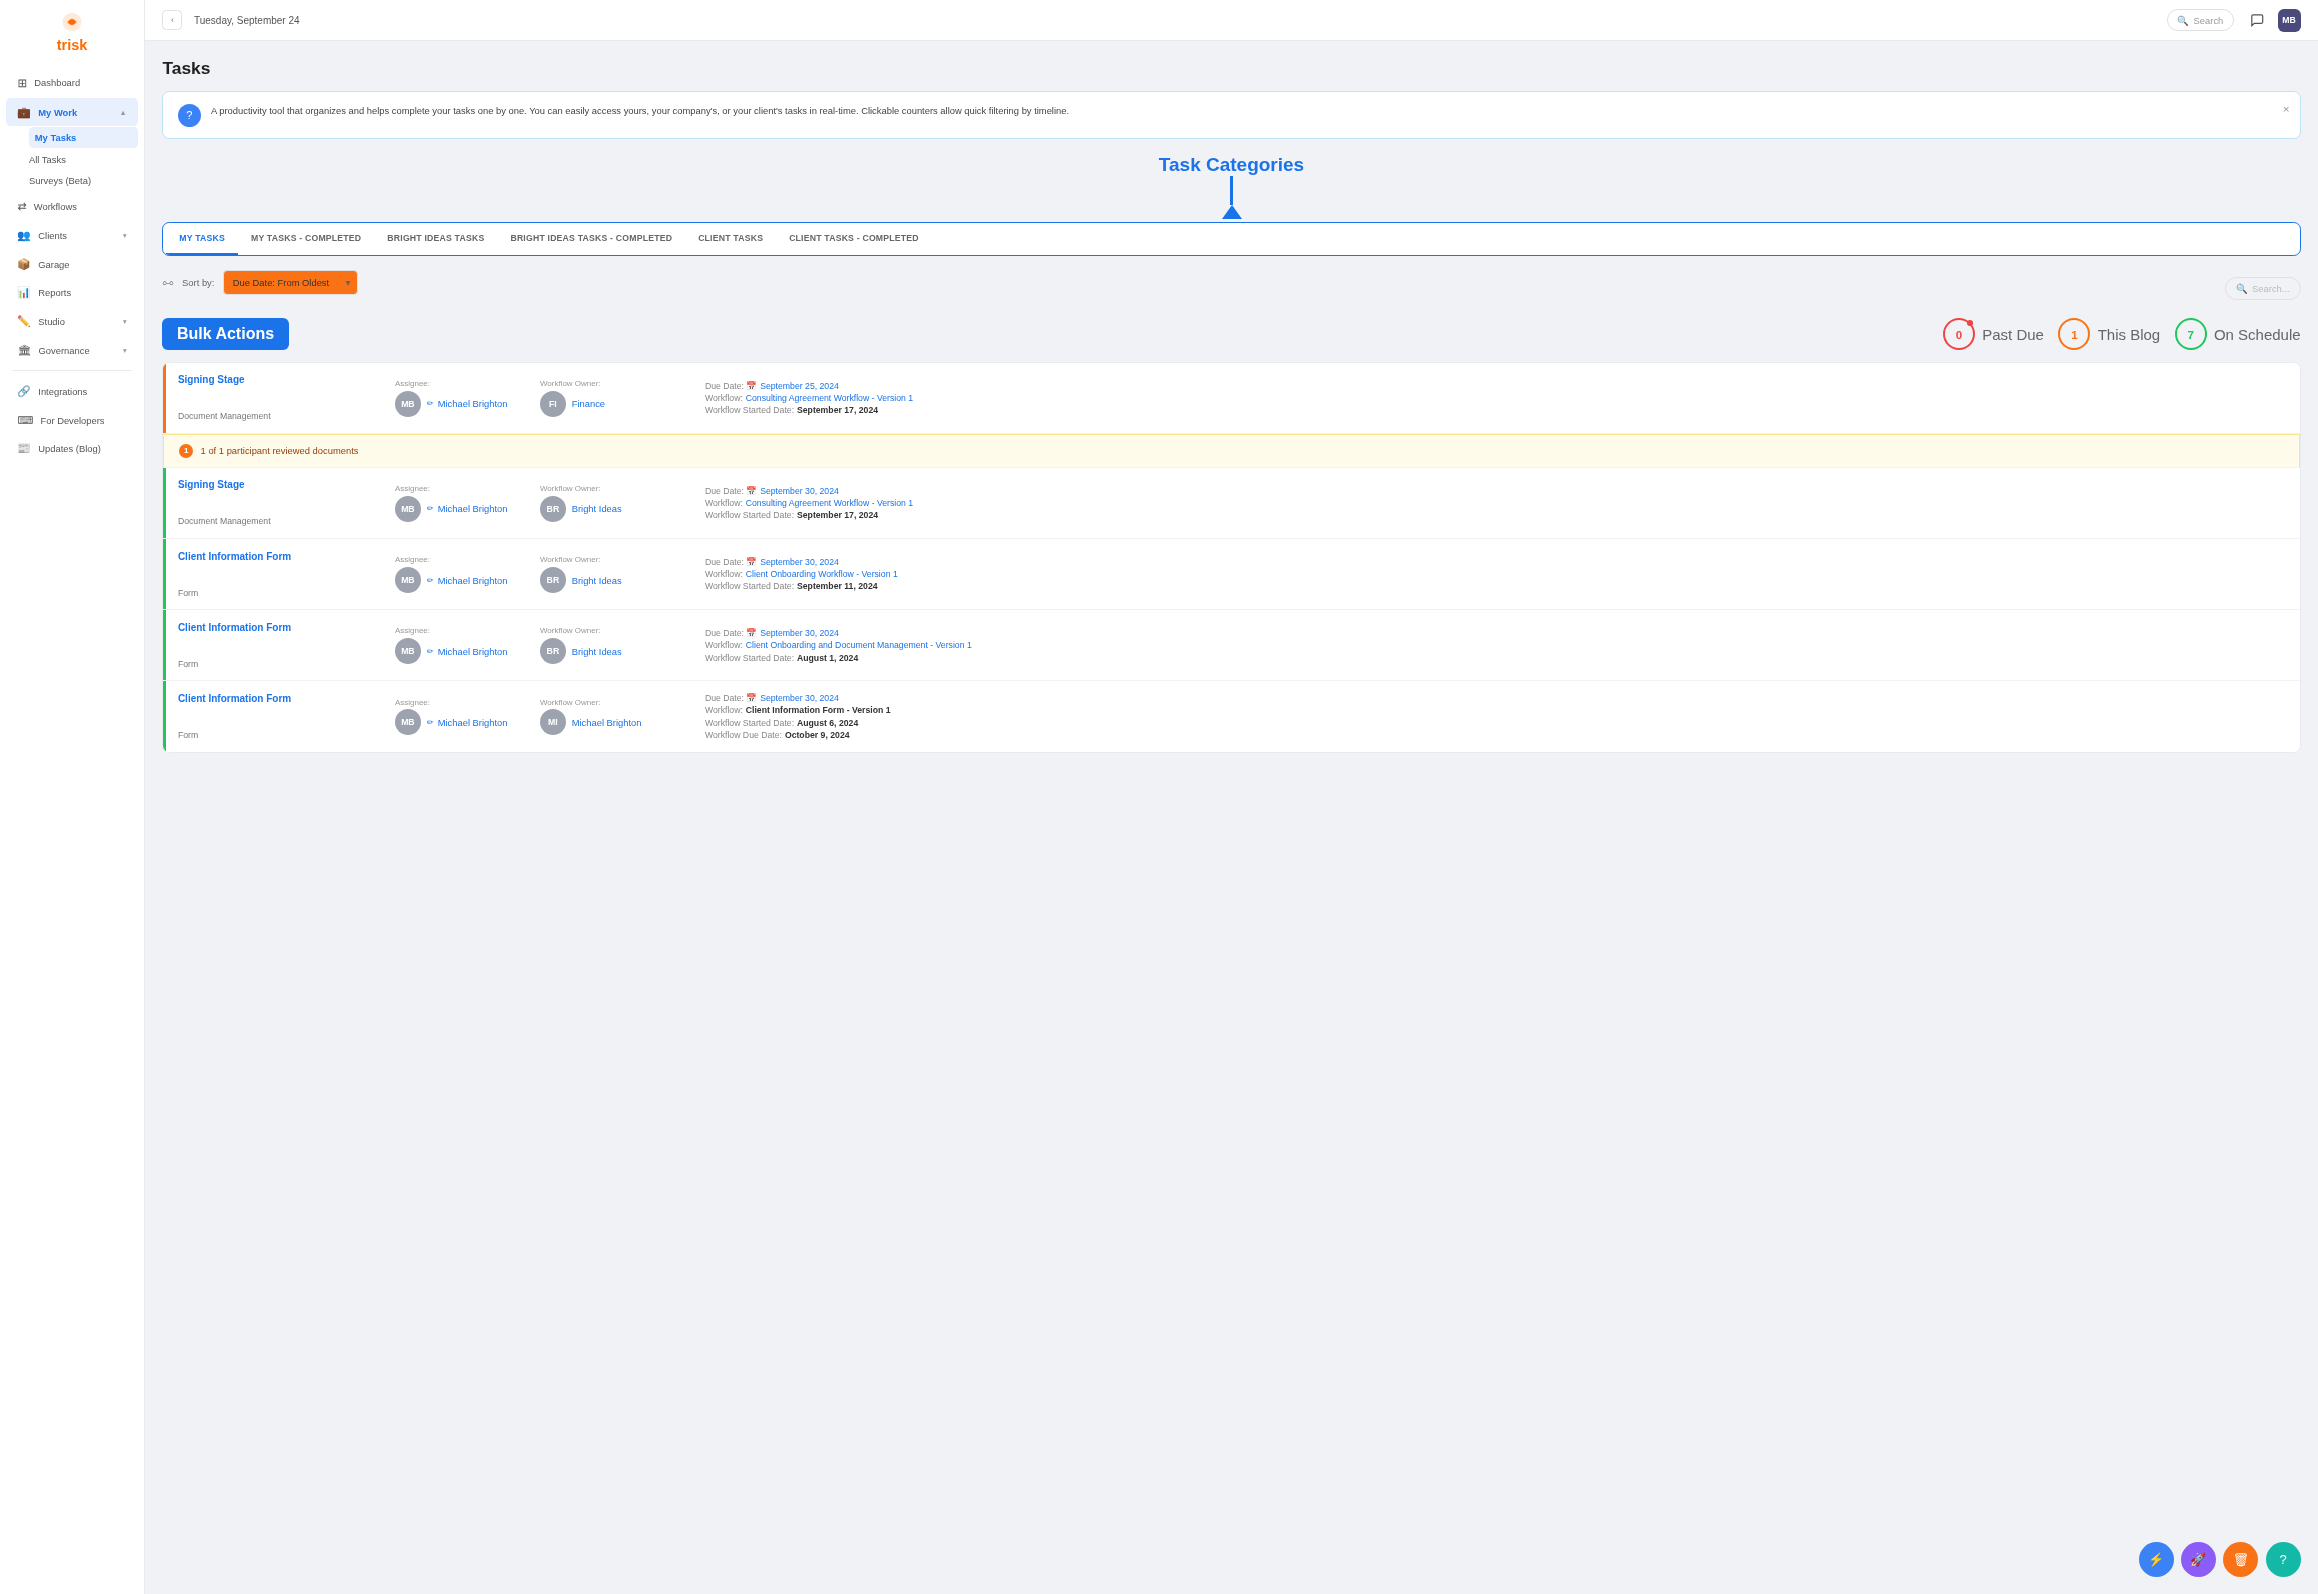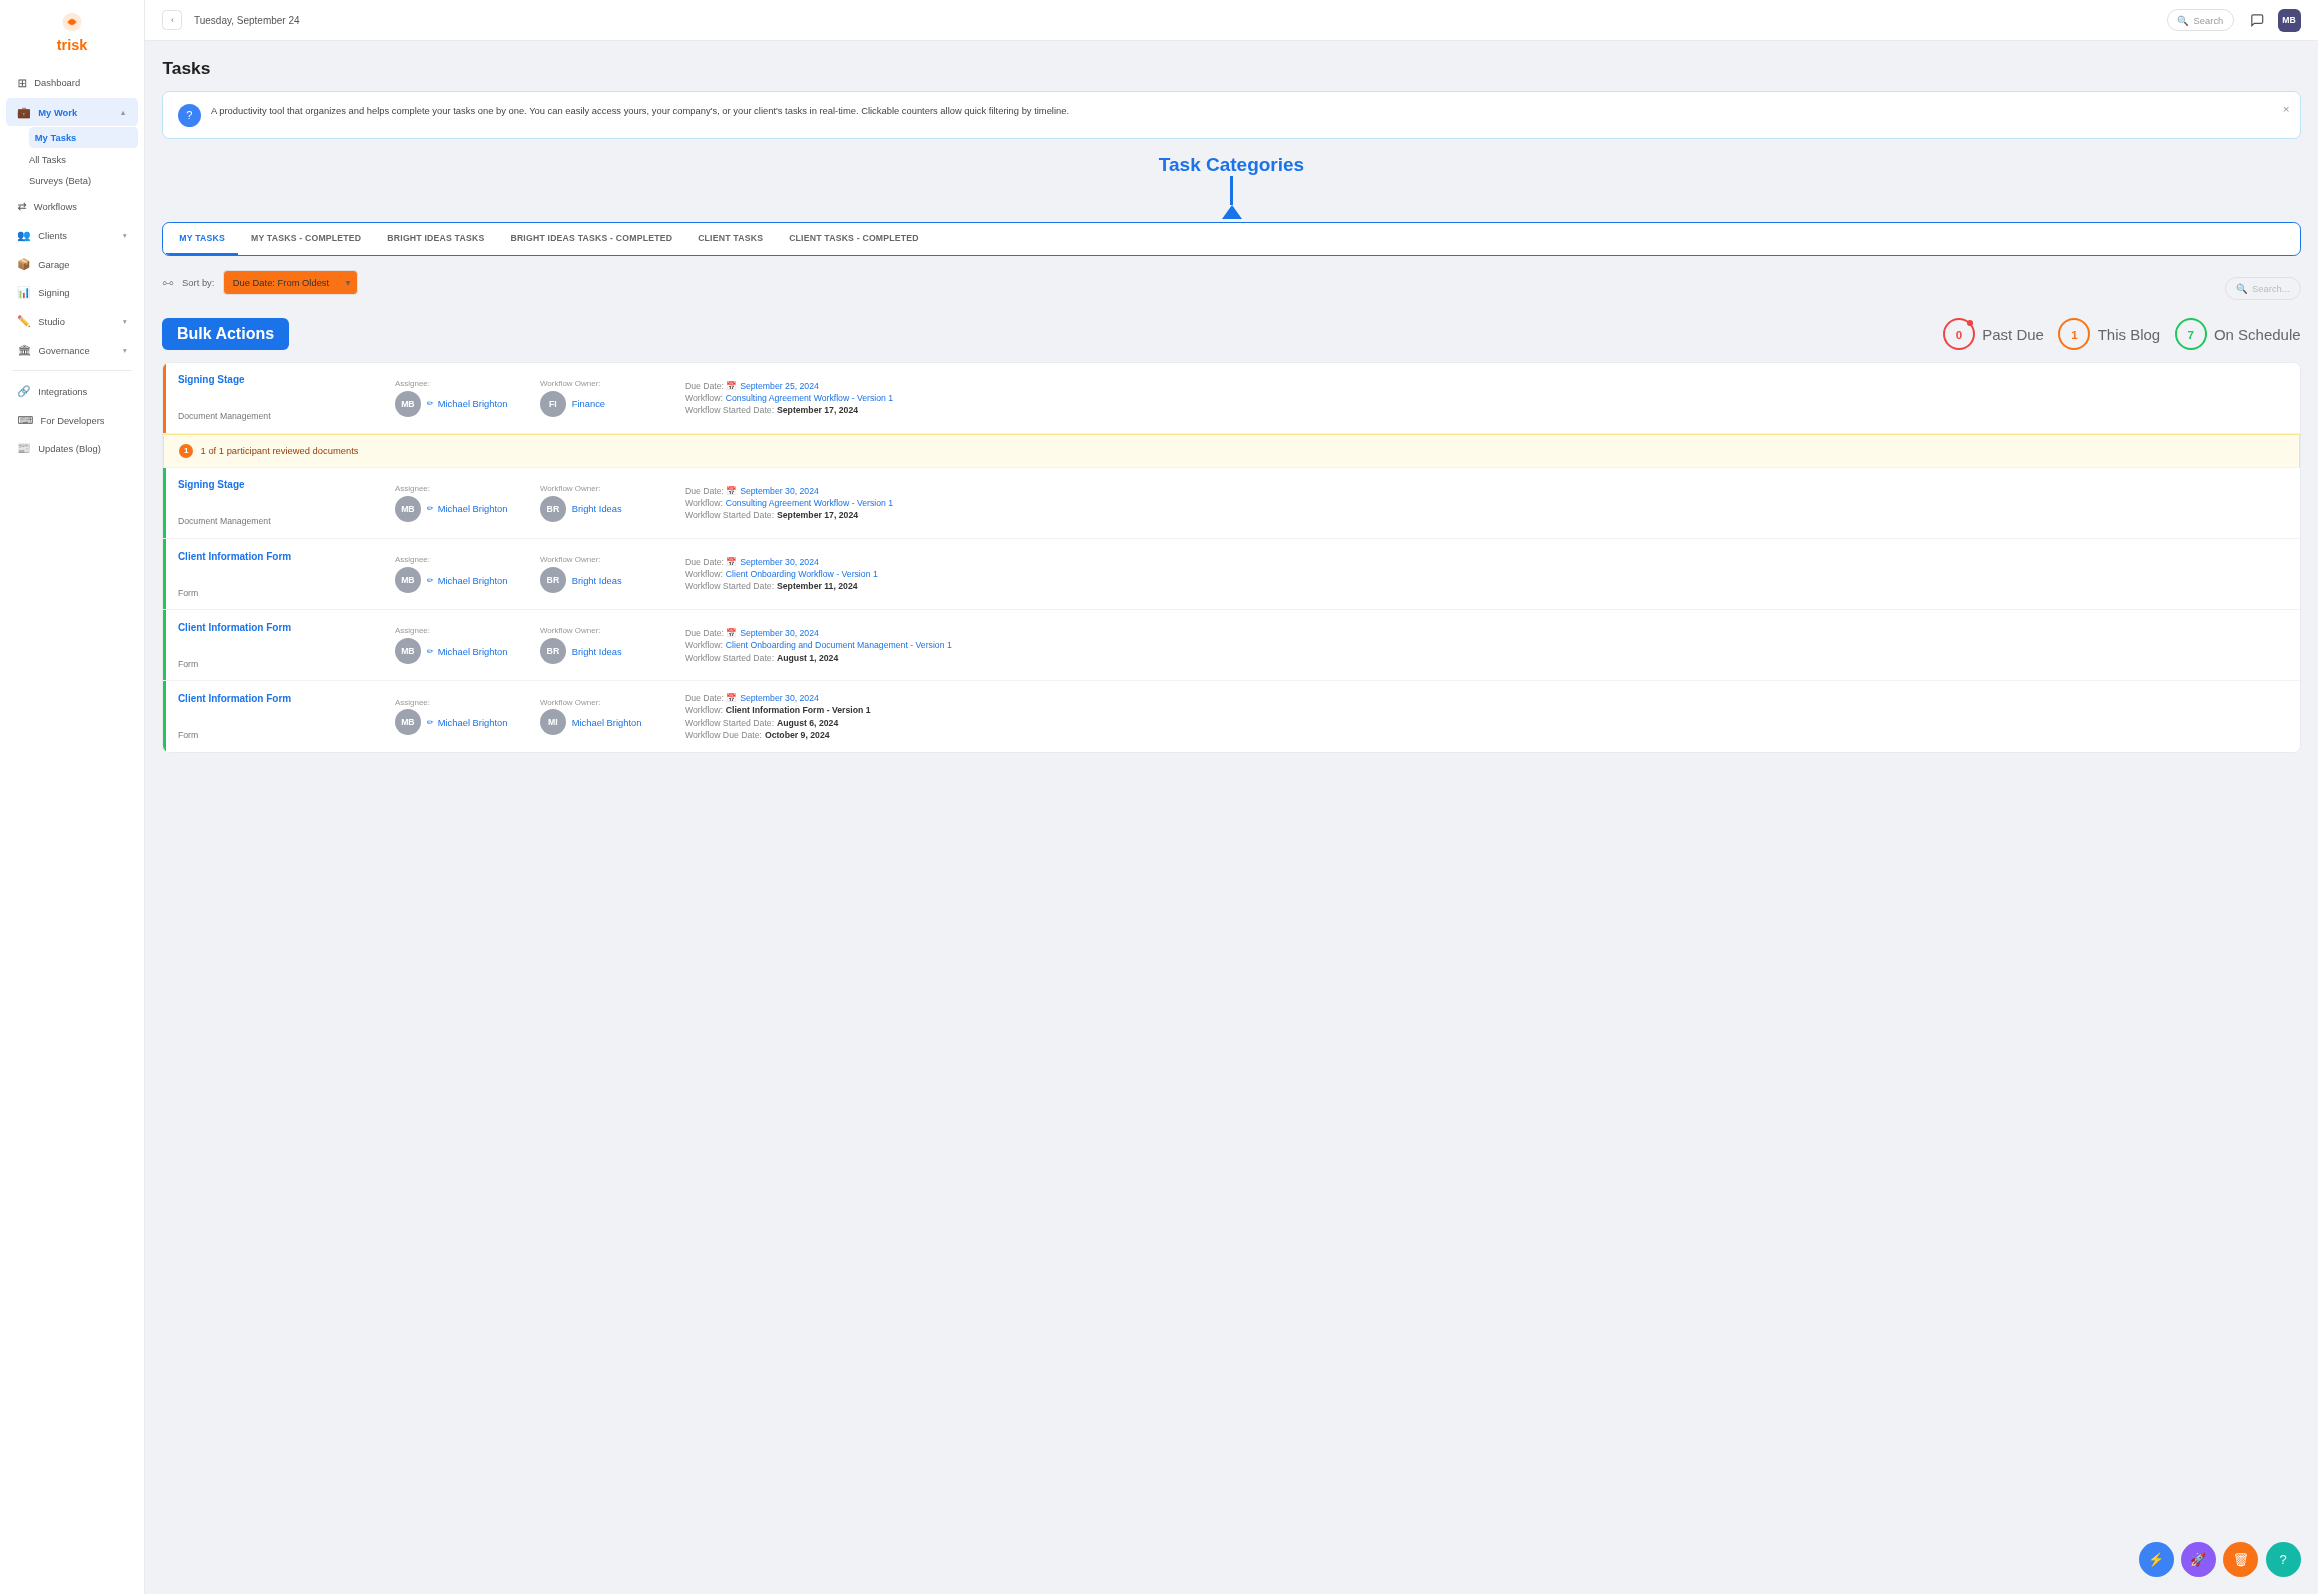--- a/index.html
+++ b/index.html
@@ -81,21 +81,21 @@
     .task-type { color: #777; font-size: 8.7px; margin-top: 26px; }
     .task-assignee-section { flex: 0 0 145px; display: flex; flex-direction: column; justify-content: center; }
     .task-assignee-label { font-size: 8px; color: #999; margin-bottom: 2.9px; }
     .task-assignee-value { display: flex; align-items: center; gap: 4.3px; font-size: 9.4px; color: #1a73e8; font-weight: 500; }
     .assignee-avatar { width: 26px; height: 26px; background: #9ca3af; border-radius: 50%; display: flex; align-items: center; justify-content: center; color: #fff; font-size: 8.7px; font-weight: 600; margin-right: 5.8px; }
     .task-owner-section { flex: 0 0 145px; display: flex; flex-direction: column; justify-content: center; }
     .task-owner-label { font-size: 8px; color: #999; margin-bottom: 2.9px; }
     .task-owner-value { display: flex; align-items: center; gap: 4.3px; font-size: 9.4px; color: #1a73e8; font-weight: 500; }
     .owner-avatar { width: 26px; height: 26px; background: #9ca3af; border-radius: 50%; display: flex; align-items: center; justify-content: center; color: #fff; font-size: 8.7px; font-weight: 600; margin-right: 5.8px; }
     .task-details { flex: 1; display: flex; flex-direction: column; justify-content: center; font-size: 8.7px; color: #555; gap: 2.2px; }
-    .task-detail-row { display: flex; gap: 2.9px; }
+    .task-detail-row { display: flex; gap: 2.9px; margin-left: 20px; }
     .task-detail-label { color: #888; }
     .task-detail-value { color: #1a73e8; font-weight: 500; }
     .task-detail-value.dark { color: #333; font-weight: 600; }
 
     
     .notif-row { background: #fffbeb; border: 0.7px solid #fde68a; display: flex; align-items: center; gap: 7.2px; padding: 8.7px 14.5px; border-bottom: 0.7px solid #f0f2f5; }
     .notif-badge { background: #f97316; color: #fff; border-radius: 50%; width: 14.5px; height: 14.5px; display: flex; align-items: center; justify-content: center; font-size: 8px; font-weight: 700; }
     .notif-text { font-size: 9.4px; color: #92400e; font-weight: 500; }
 
     
@@ -161,21 +161,21 @@
     <span style="font-size:11px;">👥</span>
     <span>Clients</span>
     <span class="nav-expand">▾</span>
   </div>
   <div class="nav-item">
     <span style="font-size:11px;">📦</span>
     <span>Garage</span>
   </div>
   <div class="nav-item">
     <span style="font-size:11px;">📊</span>
-    <span>Signing</span>
+    <span>Reports</span>
   </div>
   <div class="nav-item">
     <span style="font-size:11px;">✏️</span>
     <span>Studio</span>
     <span class="nav-expand">▾</span>
   </div>
   <div class="nav-item">
     <span style="font-size:11px;">🏛</span>
     <span>Governance</span>
     <span class="nav-expand">▾</span>

